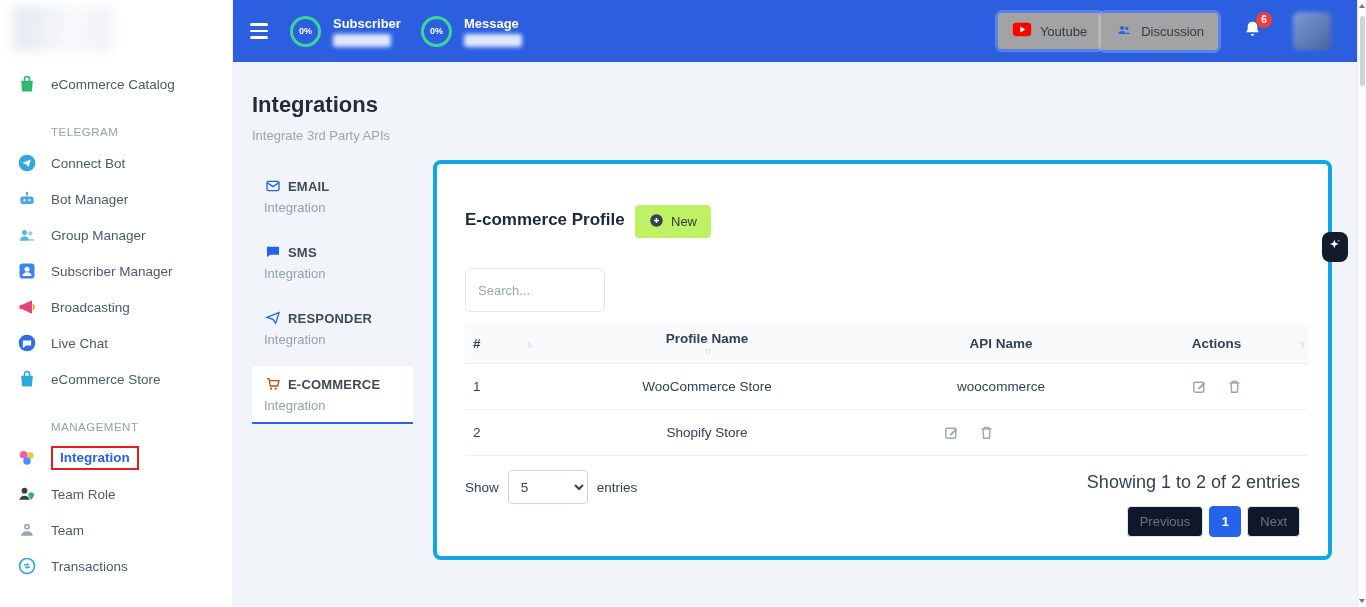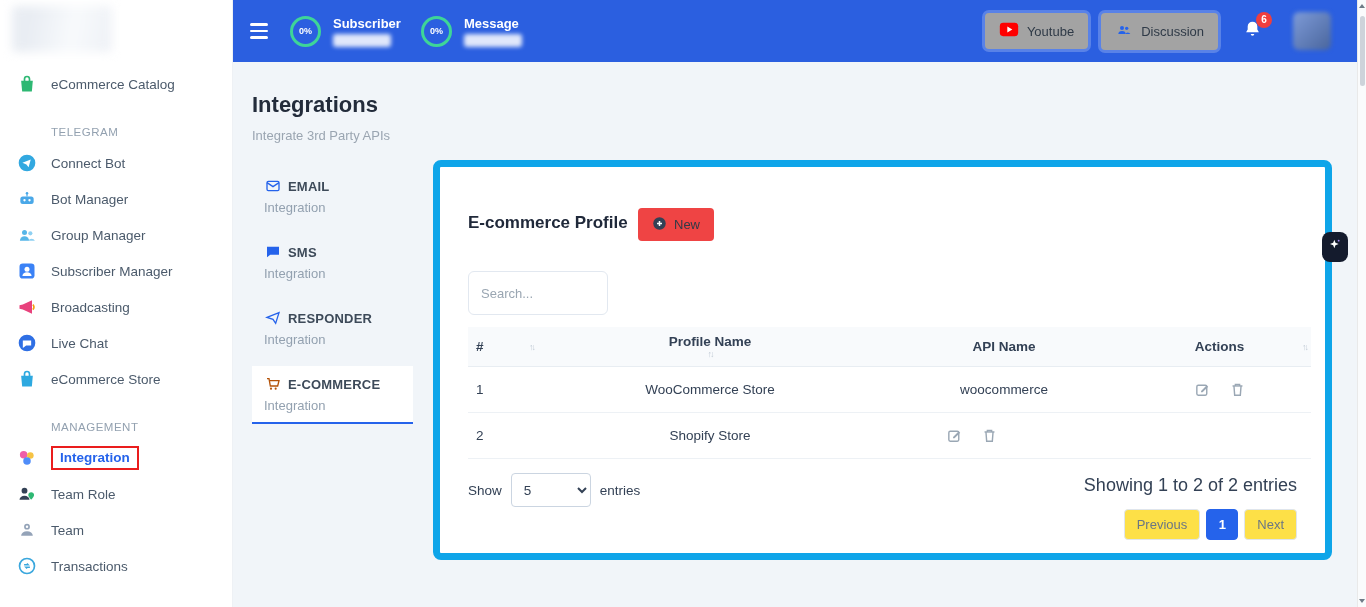--- a/index.html
+++ b/index.html
@@ -20,58 +20,58 @@
   .topbar { position: absolute; left: 233px; top: 0; right: 9px; height: 62px; background: #2b5fe0; display: flex; align-items: center; padding: 0 26px 0 17px; z-index: 4; }
   .hamburger { width: 20px; display: flex; flex-direction: column; gap: 4px; cursor: pointer; }
   .hamburger span { display: block; width: 18px; height: 2.5px; background: #fff; border-radius: 2px; }
   .stat { display: flex; align-items: center; gap: 12px; margin-left: 20px; }
   .ring { width: 31px; height: 31px; border-radius: 50%; border: 3px solid #3ed598; display: flex; align-items: center; justify-content: center; font-size: 9px; font-weight: 700; color: #fff; }
   .stat-col { display: flex; flex-direction: column; }
   .stat-label { color: #fff; font-size: 13px; font-weight: 700; }
   .blur-bar { width: 58px; height: 13px; margin-top: 3px; background: rgba(255,255,255,.85); border-radius: 3px; filter: blur(2px); }
   .tb-right { margin-left: auto; display: flex; align-items: center; }
   .tb-btn { display: flex; align-items: center; gap: 8px; background: #a3a3a3; border: 0; border-radius: 4px; padding: 9px 14px; font-size: 13px; color: #2f3a47; cursor: pointer; box-shadow: 0 0 0 3px rgba(255,255,255,.22); }
-  .tb-btn + .tb-btn { margin-left: 13px; }
+  .tb-btn + .tb-btn { }
   .bell-wrap { position: relative; margin-left: 24px; margin-right: 30px; cursor: pointer; }
   .badge { position: absolute; top: -7px; right: -9px; min-width: 16px; height: 16px; border-radius: 8px; background: #ef3e3e; color: #fff; font-size: 10px; font-weight: 700; display: flex; align-items: center; justify-content: center; padding: 0 3px; }
   .avatar-blur { width: 38px; height: 38px; border-radius: 6px; background: linear-gradient(135deg,#7e9bd8,#49659c); filter: blur(2px); cursor: pointer; }
 
   
   .main { position: absolute; left: 233px; top: 62px; right: 9px; bottom: 0; background: #f1f5f9; }
   .page-title { position: absolute; left: 19px; top: 30px; font-size: 22px; font-weight: 700; color: #232c3b; }
   .page-subtitle { position: absolute; left: 19px; top: 66px; font-size: 13px; color: #9aa5b1; }
 
   .tabs { position: absolute; left: 19px; top: 106px; width: 161px; }
   .tab { padding: 7px 12px 9px; margin-bottom: 10px; cursor: pointer; }
   .tab.active { background: #fff; border-bottom: 2px solid #2563eb; }
   .tab-head { display: flex; align-items: center; gap: 7px; font-size: 13px; font-weight: 700; color: #3d4a59; letter-spacing: .2px; }
   .tab-sub { margin-top: 3px; font-size: 13px; color: #93a1b0; }
 
-  .card { position: absolute; left: 200px; top: 98px; width: 899px; height: 400px; background: #fff; border: 7px solid #0ea5e9; border-radius: 8px; }
+  .card { position: absolute; left: 200px; top: 98px; width: 899px; height: 400px; background: #fff; border: 4px solid #0ea5e9; border-radius: 8px; }
   .card-heading { position: absolute; left: 28px; top: 46px; font-size: 17px; font-weight: 700; color: #20293a; }
-  .new-btn { position: absolute; left: 198px; top: 41px; height: 33px; display: flex; align-items: center; gap: 7px; background: #ef4444; border: 0; border-radius: 4px; padding: 0 14px; font-size: 13px; color: #303a47; cursor: pointer; }
+  .new-btn { position: absolute; left: 198px; top: 41px; height: 33px; display: flex; align-items: center; gap: 7px; background: #bef264; border: 0; border-radius: 4px; padding: 0 14px; font-size: 13px; color: #303a47; cursor: pointer; }
   .search { position: absolute; left: 28px; top: 104px; width: 140px; height: 44px; border: 1px solid #e2e8f0; border-radius: 6px; padding: 0 12px; font-size: 13px; color: #334155; outline: none; background: #fff; }
   .search::placeholder { color: #9aa6b2; }
 
   .table { position: absolute; left: 28px; top: 160px; width: 843px; }
   .t-row { display: flex; align-items: center; height: 46px; border-bottom: 1px solid #edf1f5; font-size: 13.5px; color: #334155; }
   .t-head { height: 40px; background: #f8fafc; font-weight: 700; border-bottom: 1px solid #e8edf2; }
   .c-num { width: 72px; padding: 0 6px 0 8px; display: flex; align-items: center; justify-content: space-between; }
   .c-profile { width: 340px; padding: 0 8px; display: flex; align-items: center; justify-content: space-between; flex-direction: column; }
   .c-api { width: 248px; display: flex; align-items: center; justify-content: center; text-align: center; }
   .c-actions { width: 183px; display: flex; align-items: center; justify-content: center; gap: 14px; position: relative; }
   .sort { font-size: 9px; color: #c2cbd6; letter-spacing: -2px; cursor: pointer; font-weight: 400; }
   .c-actions .sort { position: absolute; right: 4px; }
   .act { background: transparent; border: 0; cursor: pointer; padding: 2px; display: flex; align-items: center; }
 
   .show-row { position: absolute; left: 28px; top: 306px; display: flex; align-items: center; gap: 9px; font-size: 13.5px; color: #334155; }
   .show-row select { width: 80px; height: 34px; border: 1px solid #cbd5e1; border-radius: 4px; font-size: 13.5px; color: #334155; padding: 0 8px; background: #fff; }
   .showing { position: absolute; right: 28px; top: 308px; font-size: 18px; color: #334155; }
   .pagination { position: absolute; right: 28px; top: 342px; display: flex; gap: 6px; }
-  .pg { height: 31px; border: 1px solid #dfe5ec; background: #fde047; color: #6b7684; font-size: 13px; padding: 0 12px; border-radius: 4px; cursor: pointer; }
+  .pg { height: 31px; border: 1px solid #dfe5ec; background: #0f172a; color: #6b7684; font-size: 13px; padding: 0 12px; border-radius: 4px; cursor: pointer; }
   .pg.cur { background: #2563eb; border-color: #2563eb; color: #fff; width: 32px; padding: 0; font-weight: 700; }
 
   .fab { position: absolute; right: 18px; top: 232px; width: 26px; height: 30px; background: #141b2d; border-radius: 8px; display: flex; align-items: center; justify-content: center; cursor: pointer; z-index: 6; }
 
   
   .scrollbar { position: absolute; right: 0; top: 0; width: 9px; height: 607px; background: #fafbfc; border-left: 1px solid #e9e9e9; z-index: 7; }
   .sb-up { width: 0; height: 0; border-left: 3px solid transparent; border-right: 3px solid transparent; border-bottom: 4px solid #6f7b87; margin: 4px auto 0; }
   .sb-down { width: 0; height: 0; border-left: 3px solid transparent; border-right: 3px solid transparent; border-top: 4px solid #6f7b87; margin: 0 auto; position: absolute; bottom: 4px; left: 1px; }
   .sb-thumb { width: 5px; height: 70px; background: #cdd3da; border-radius: 3px; margin: 8px auto 0; }
 </style>

